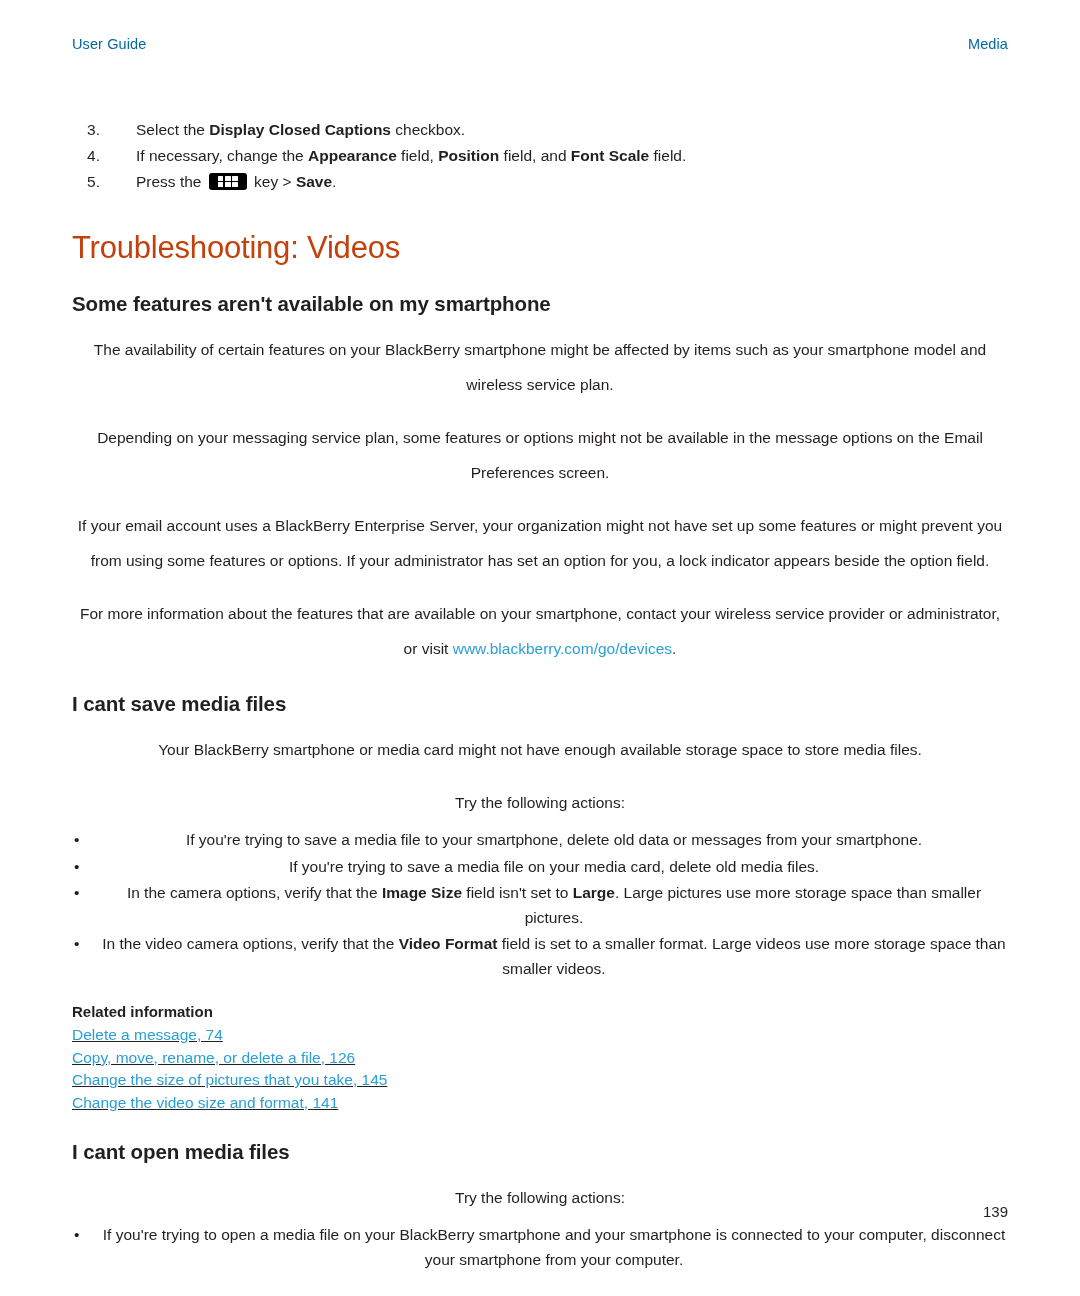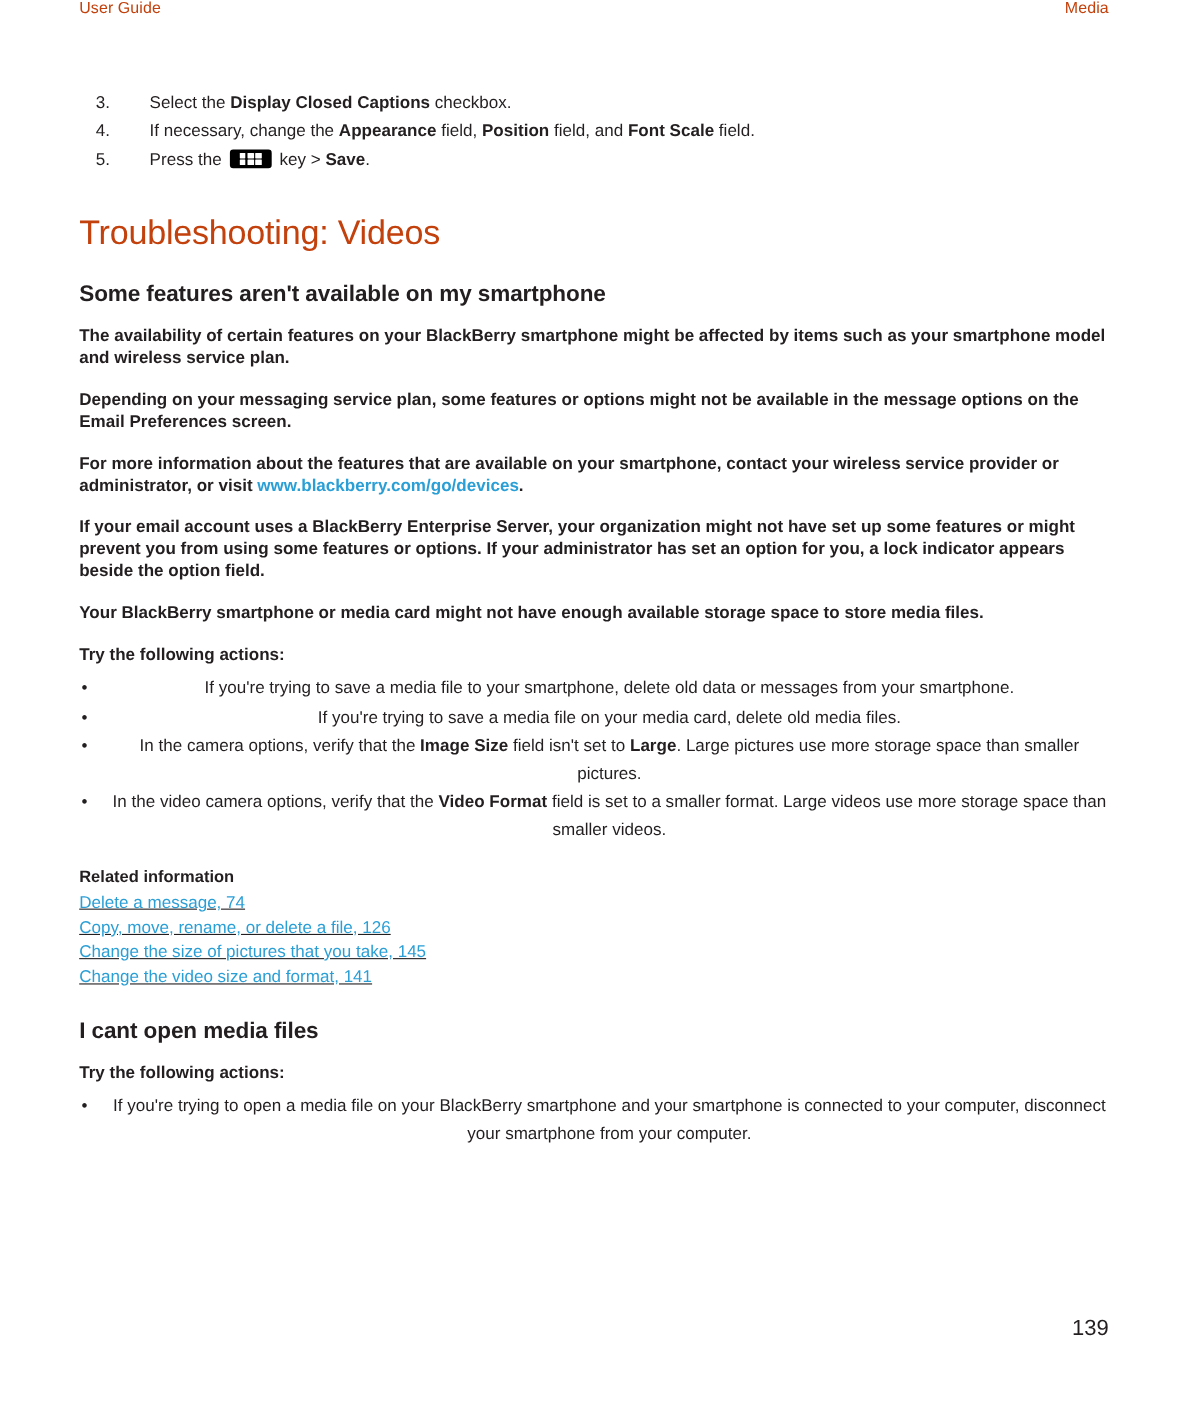--- a/index.html
+++ b/index.html
@@ -20,21 +20,22 @@
     width: 1080px;
     height: 1296px;
     box-sizing: border-box;
     padding: 0 72px;
   }
   .header {
     display: flex;
     justify-content: space-between;
     align-items: flex-start;
     font-size: 14.5px;
-    color: #c2410c;
+    color: #0369a1;
+    padding-top: 36px;
   }
   .header .left { letter-spacing: 0.1px; }
   .header .right { letter-spacing: 0.1px; }
 
   .content {
     margin-top: 66px;
   }
 
   
   .steps {
@@ -97,24 +98,23 @@
   }
   h2.sub {
     font-size: 20.5px;
     font-weight: bold;
     color: #231f20;
     margin: 26px 0 16px 0;
     letter-spacing: -0.1px;
   }
   p.para {
     font-size: 15.5px;
-    line-height: 20px;
+    line-height: 35px;
     margin: 0 0 18px 0;
-    text-align: left;
-    font-weight: bold;
+    text-align: center;
   }
   p.tight { margin-bottom: 8px; }
   a.link {
     color: #2a9fd6;
     text-decoration: none;
   }
   ul.bullets {
     margin: 6px 0 4px 0;
     padding: 0;
     list-style: none;
@@ -152,21 +152,21 @@
   }
   .related-list li a {
     color: #2a9fd6;
     text-decoration: none;
   }
 
   .pagenum {
     position: absolute;
     right: 72px;
     bottom: 76px;
-    font-size: 20px;
+    font-size: 15px;
     color: #231f20;
   }
 </style>
 </head>
 <body>
 
 <div class="page">
 
   <div class="header">
     <div class="left">User Guide</div>
@@ -196,26 +196,27 @@
               </span></span><span> key &gt; </span><b>Save</b><span>.</span></span>
         </li>
       </ol>
 
     <h1 class="title">Troubleshooting: Videos</h1>
 
     <h2 class="sub">Some features aren't available on my smartphone</h2>
 
     <p class="para">The availability of certain features on your BlackBerry smartphone might be affected by items such as your smartphone model and wireless service plan.</p>
     <p class="para">Depending on your messaging service plan, some features or options might not be available in the message options on the Email Preferences screen.</p>
+    <p class="para">If your email account uses a BlackBerry Enterprise Server, your organization might not have set up some features or might prevent you from using some features or options. If your administrator has set an option for you, a lock indicator appears beside the option field.</p>
+
     <p class="para">
       <span>For more information about the features that are available on your smartphone, contact your wireless service provider or administrator, or visit </span><a class="link" href="#">www.blackberry.com/go/devices</a><span>.</span>
     </p>
 
-    <p class="para">If your email account uses a BlackBerry Enterprise Server, your organization might not have set up some features or might prevent you from using some features or options. If your administrator has set an option for you, a lock indicator appears beside the option field.</p>
-
+    <h2 class="sub">I cant save media files</h2>
     <p class="para">Your BlackBerry smartphone or media card might not have enough available storage space to store media files.</p>
     <p class="para tight">Try the following actions:</p>
     <ul class="bullets" id="save-bullets">
         <li>
           <span class="dot">•</span>
           <span class="txt"><span>If you're trying to save a media file to your smartphone, delete old data or messages from your smartphone.</span></span>
         </li>
         <li>
           <span class="dot">•</span>
           <span class="txt"><span>If you're trying to save a media file on your media card, delete old media files.</span></span>

